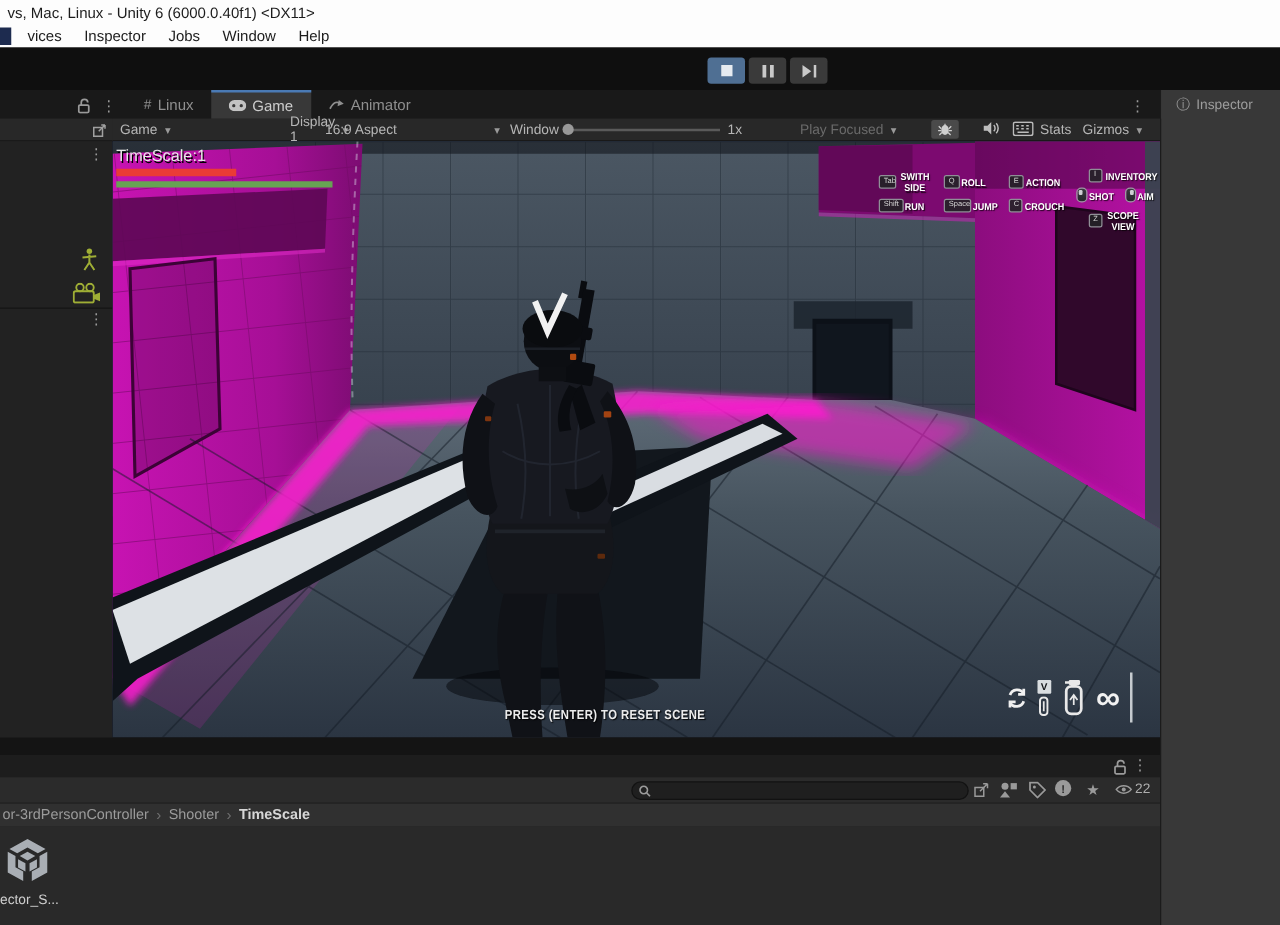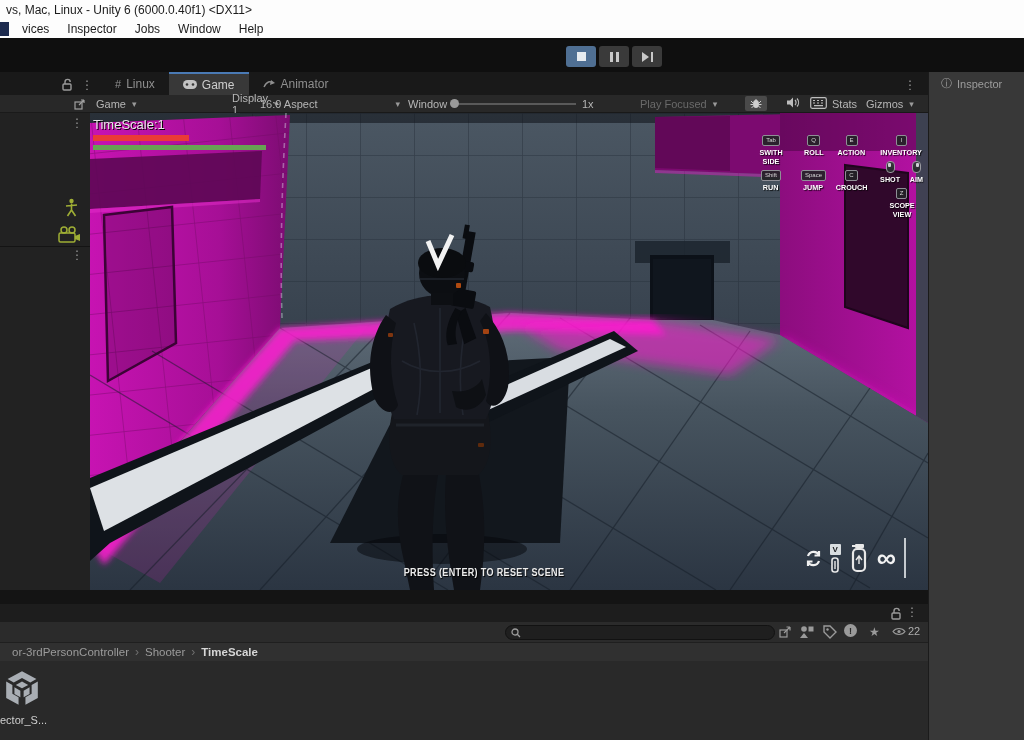--- a/index.html
+++ b/index.html
@@ -63,21 +63,21 @@
   .dd-gizmos{left:776px;width:56px;}
 
   
   #viewport{position:absolute;left:90px;top:113px;width:838px;height:477px;background:#0f172a;overflow:hidden;}
   #scene{position:absolute;left:0;top:0;}
   .timescale{position:absolute;left:3px;top:4px;font-size:13px;color:#e8e8e8;text-shadow:1px 1px 0 #000;}
   .bar-red{position:absolute;left:3px;top:22px;width:96px;height:6px;}
   .bar-green{position:absolute;left:3px;top:32px;width:173px;height:5px;}
   #hints{position:absolute;top:22px;right:4px;display:flex;gap:10px;align-items:flex-start;}
   .hgrid{display:grid;grid-template-columns:repeat(3,auto);gap:4px 8px;}
-  .hcell{display:flex;flex-direction:column;align-items:center;max-width:44px;}
+  .hcell{display:flex;flex-direction:row;align-items:center;max-width:44px;}
   .kbadge{min-width:11px;padding:1px 3px;background:rgba(34,34,38,.9);border:1px solid #8f8f96;border-radius:2px;
     color:#d6d6d6;font-size:6px;line-height:7px;text-align:center;}
   .hlabel{margin-top:2px;font-size:8px;font-weight:bold;color:#fff;text-align:center;line-height:9px;
     text-shadow:1px 1px 1px rgba(0,0,0,.8);transform:scaleX(.9);}
   .hcol{display:flex;flex-direction:column;align-items:center;gap:4px;}
   .hrow{display:flex;gap:8px;}
   .mouse{width:9px;height:12px;border:1px solid #9a9aa0;border-radius:4px;background:linear-gradient(#3a3a40,#26262b);position:relative;}
   .mouse:after{content:"";position:absolute;top:1px;width:3px;height:4px;background:#cfcfd4;border-radius:1px;}
   .mouse.l:after{left:1px;}
   .mouse.r:after{right:1px;}
@@ -108,21 +108,21 @@
   #psearch input{flex:1;background:transparent;border:0;outline:0;color:#ccc;font-size:10px;height:12px;padding:0;}
   .ptbicon{position:absolute;top:3px;color:#9a9a9a;}
   .i-pop{left:779px;}
   .i-filter{left:800px;}
   .i-tag{left:823px;}
   .i-alert{left:844px;top:2px;width:13px;height:13px;border-radius:50%;background:#9a9a9a;color:#2a2a2a;
     font-size:9px;font-weight:bold;display:flex;align-items:center;justify-content:center;}
   .i-star{left:869px;font-size:12px;line-height:14px;}
   .i-eye{left:892px;display:flex;align-items:center;gap:2px;color:#aeaeae;font-size:11px;}
   #pbreadcrumb{position:absolute;left:0;top:39px;width:928px;height:18px;background:#303030;display:flex;
-    align-items:center;font-size:11.5px;color:#9b9b9b;padding-left:12px;gap:6px;}
+    align-items:center;font-size:11.5px;color:#9b9b9b;padding-left:2px;gap:6px;}
   #pbreadcrumb .sep{color:#6f6f6f;font-size:12px;}
   #pbreadcrumb .last{color:#d6d6d6;font-weight:bold;}
   #pcontent{position:absolute;left:0;top:57px;width:808px;height:79px;background:#292929;}
   .asset{position:absolute;left:0;top:5px;width:52px;display:flex;flex-direction:column;align-items:flex-start;}
   .asset .albl{margin-top:2px;font-size:11px;color:#cfcfcf;white-space:nowrap;overflow:hidden;}
 
   svg{display:block;}
 </style>
 </head>
 <body>

